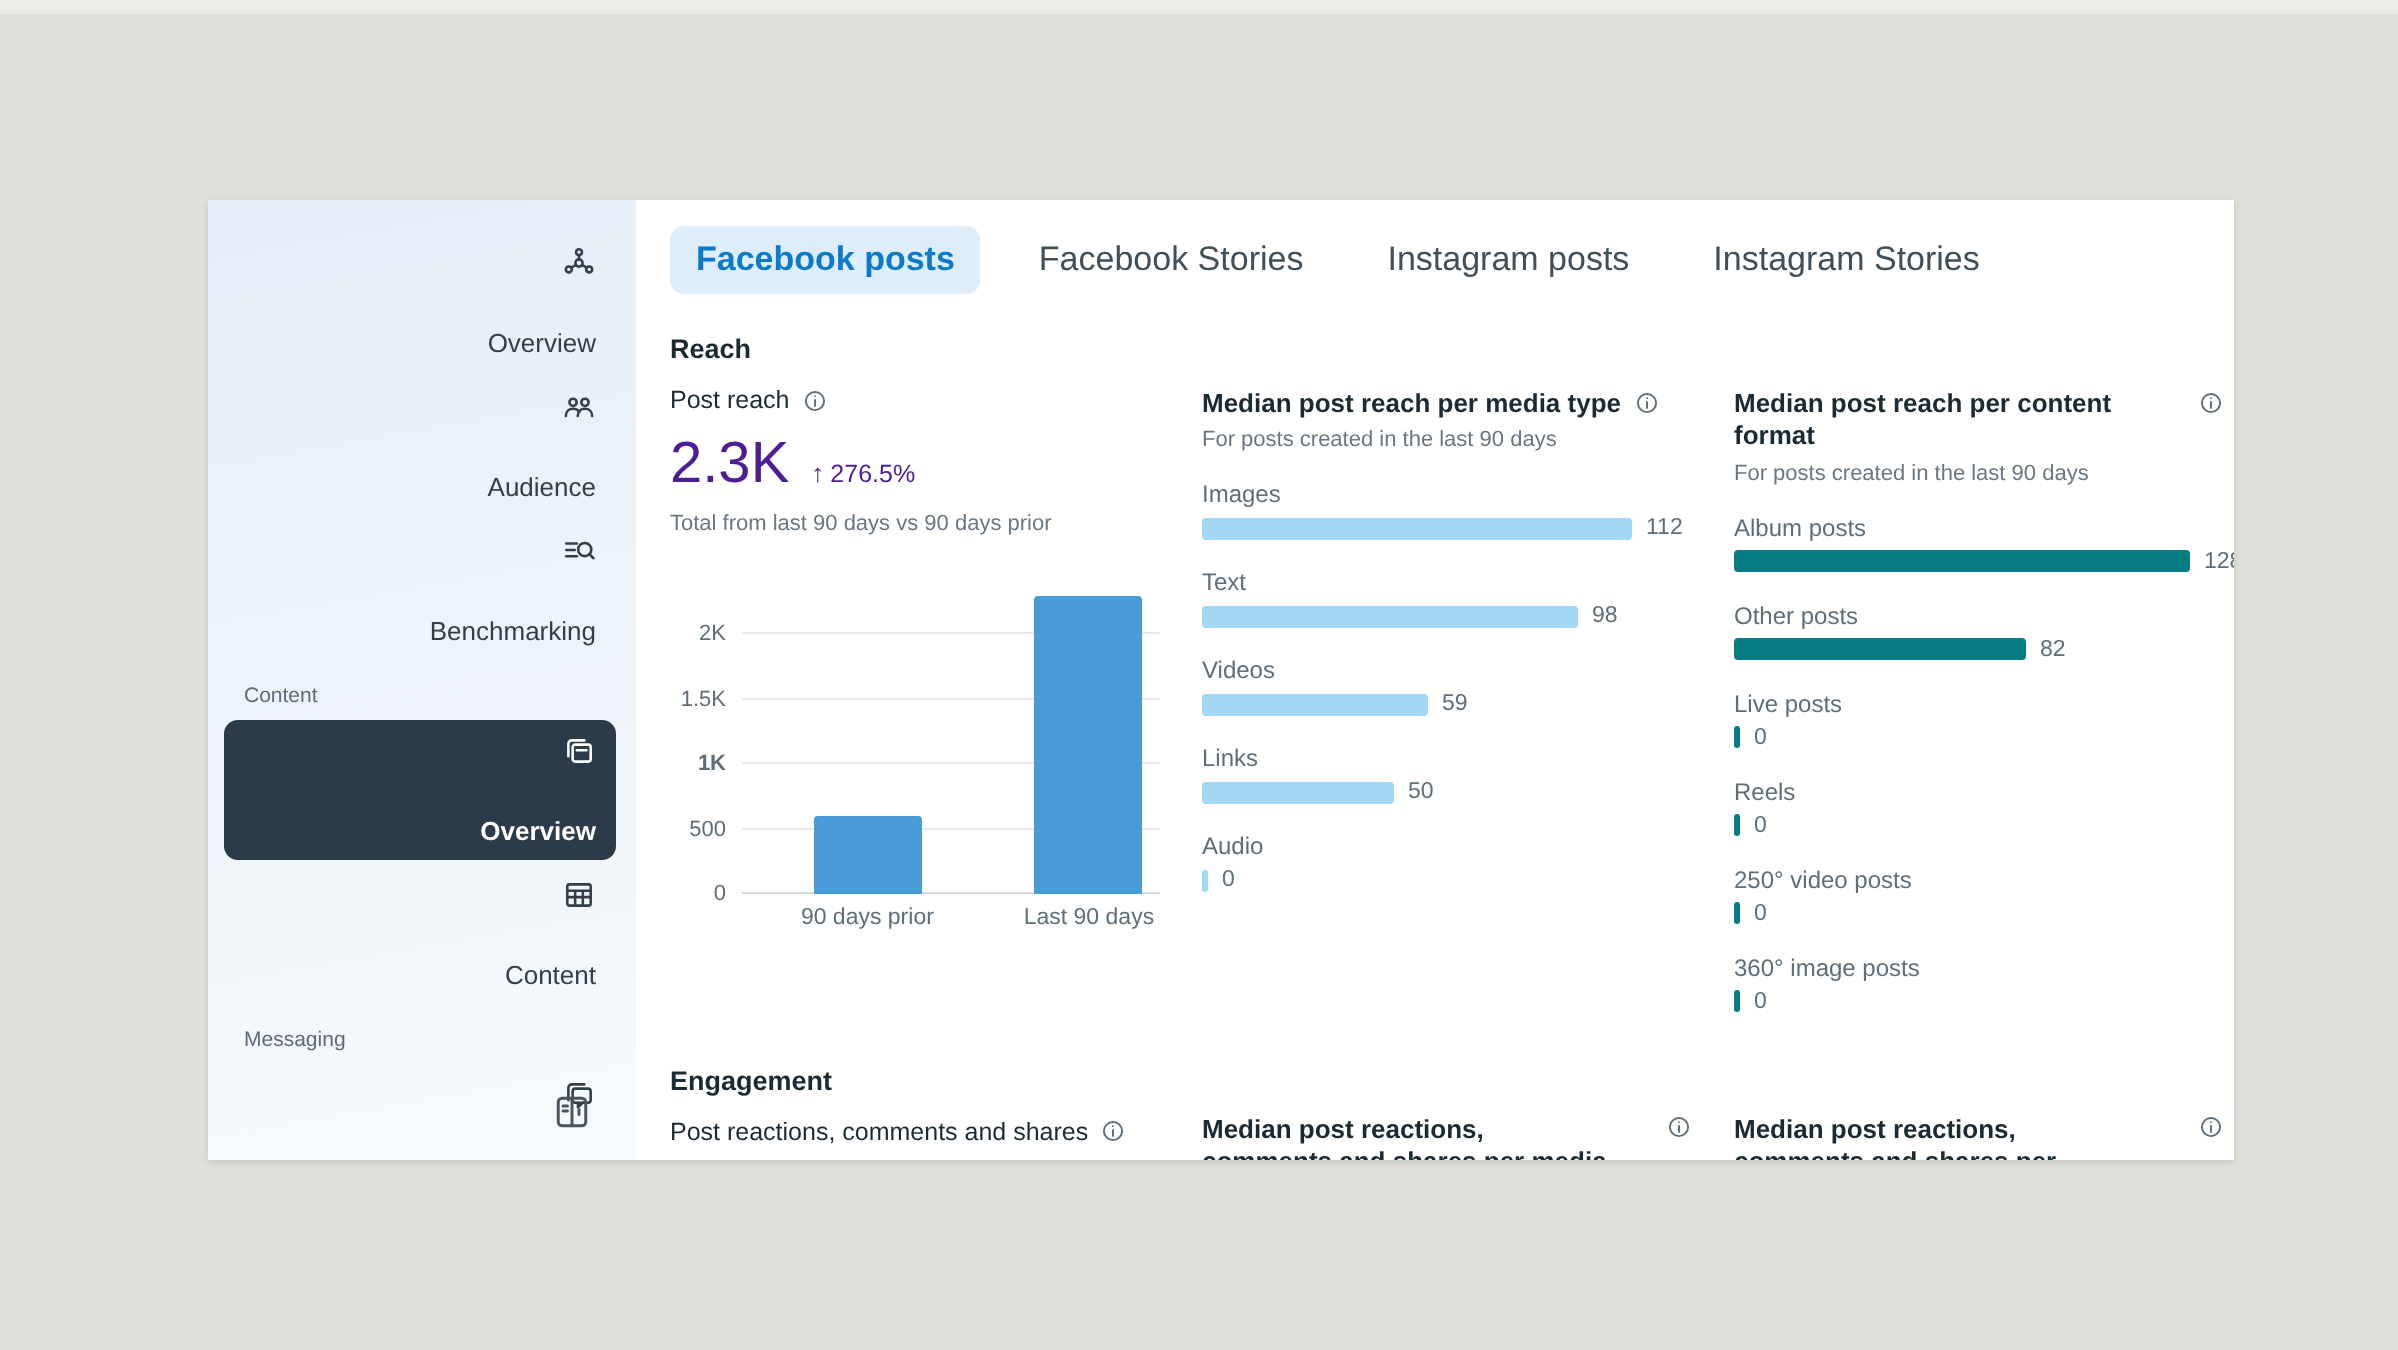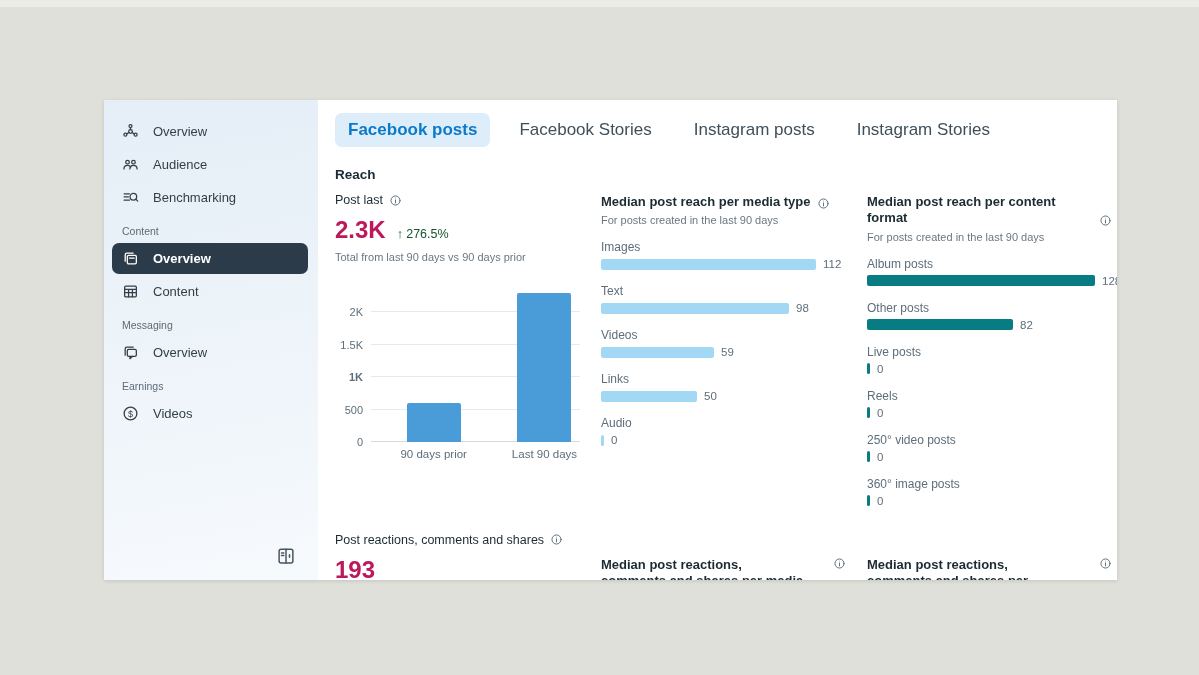--- a/index.html
+++ b/index.html
@@ -7,22 +7,22 @@
   .canvas { position:relative; width:1199px; height:675px; background:#e0e0da; overflow:hidden; }
   .frame-top { position:absolute; top:0; left:0; right:0; height:7px; background:#ececе7; background:#ecece7; }
 
   .app { position:absolute; left:104px; top:100px; width:1013px; height:480px; background:#ffffff;
          display:flex; overflow:hidden; box-shadow:0 1px 4px rgba(0,0,0,.12); }
 
   
   .sidebar { width:214px; flex:0 0 214px; position:relative;
              background:linear-gradient(170deg, #e5eef7 0%, #ecf3f9 45%, #f7fafd 100%);
              padding:16px 10px 14px 8px; }
-  .nav-item { display:flex; align-items:center; gap:14px; padding:7px 10px; border-radius:7px;
-              color:#333f48; font-size:13px; font-weight:500; cursor:pointer; margin-bottom:2px; }
+  .nav-item { display:flex; align-items:flex-end; gap:24px; padding:7px 10px; border-radius:7px;
+              color:#333f48; font-size:13px; font-weight:500; cursor:pointer; margin-bottom:2px;flex-direction:column; }
   .nav-item.selected { background:#2c3b4a; color:#ffffff; font-weight:700; }
   .nav-section { margin:12px 10px 6px; font-size:10.5px; color:#5f6b76; }
   .icon { display:inline-flex; flex:0 0 auto; }
   .icon svg { width:100%; height:100%; fill:none; stroke:currentColor; stroke-width:1.2;
               stroke-linecap:round; stroke-linejoin:round; }
   .nav-icon { width:17px; height:17px; }
   .collapse-btn { position:absolute; right:22px; bottom:14px; width:20px; height:20px;
                   color:#4a565f; cursor:pointer; }
 
   
@@ -30,38 +30,38 @@
   .tabs { display:flex; gap:16px; align-items:center; margin-bottom:20px; }
   .tab { padding:7px 13px; font-size:17px; color:#404f5a; border-radius:7px; cursor:pointer; white-space:nowrap; }
   .tab.selected { background:#ddedfa; color:#0b7ac9; font-weight:700; }
 
   .grid3 { display:grid; grid-template-columns:245px 245px 245px; column-gap:21px; }
 
   .section-title { font-weight:700; font-size:13.5px; color:#1c2b33; margin-bottom:11px; }
   .metric-title { font-size:12.5px; color:#1c2b33; display:flex; align-items:center; gap:6px; }
   .info { width:13px; height:13px; color:#5e6e7a; cursor:pointer; flex:0 0 auto; }
   .metric-value-row { display:flex; align-items:baseline; margin-top:9px; }
-  .metric-value { font-size:24px; color:#be185d;font-weight:bold; }
-  .metric-delta { color:#14532d; font-size:12.5px; margin-left:11px; }
+  .metric-value { font-size:29px; color:#4c1d95; }
+  .metric-delta { color:#4c1d95; font-size:12.5px; margin-left:11px; }
   .metric-delta .arrow { font-size:13px; margin-right:3px; }
   .metric-caption { font-size:11px; color:#6a7783; margin-top:7px; }
 
   
   .vchart { margin-top:21px; }
   .vplot { position:relative; height:158px; margin-left:36px; width:209px; }
   .grid-line { position:absolute; left:0; right:0; height:1px; background:#e7e9eb; }
   .grid-line.zero { background:#d6dadd; }
   .grid-label { position:absolute; left:-38px; width:30px; text-align:right; font-size:11px; color:#5e6e7a; }
   .vbar { position:absolute; bottom:0; width:54px; border-radius:2px 2px 0 0; }
   .vxlabels { position:relative; height:22px; margin-left:36px; width:209px; }
   .vxlabel { position:absolute; top:6px; width:120px; text-align:center; font-size:11.5px; color:#5e6e7a; }
 
   
   .hchart { margin-top:27px; }
-  .hchart-head { display:flex; align-items:flex-end; gap:6px; }
+  .hchart-head { display:flex; align-items:flex-start; gap:6px; }
   .hchart-title { font-weight:700; font-size:13px; color:#1c2b33; line-height:1.25; }
   .hchart-head .info { margin-top:1px; }
   .hchart-sub { font-size:11px; color:#6a7783; margin-top:4px; }
   .hrow { margin-top:14px; }
   .hrow-label { font-size:12px; color:#5e6e7a; margin-bottom:4px; }
   .hrow-line { display:flex; align-items:center; gap:7px; }
   .hrow-bar { height:11px; border-radius:2px; flex:0 0 auto; }
   .hrow-val { font-size:11.5px; color:#5e6e7a; }
 
   .engagement { margin-top:26px; }
@@ -173,21 +173,21 @@
           <div class="tab">Facebook Stories</div>
           <div class="tab">Instagram posts</div>
           <div class="tab">Instagram Stories</div>
         </div>
 
       <div class="grid3">
 
         <div>
           <div class="section-title">Reach</div>
           <div class="metric-title">
-            <span>Post last</span>
+            <span>Post reach</span>
             <span class="icon info">
                 <svg viewBox="0 0 16 16">
                   <circle cx="8" cy="8" r="5.6"></circle>
                   <line x1="8" y1="7.3" x2="8" y2="11"></line>
                   <circle cx="8" cy="5" r="0.55" fill="currentColor" stroke="none"></circle>
                 </svg>
               </span>
           </div>
           <div class="metric-value-row">
             <span class="metric-value">2.3K</span>
@@ -323,20 +323,21 @@
                   <span class="hrow-val">0</span>
                 </div>
               </div>
             </div>
         </div>
       </div>
 
       <div class="grid3 engagement">
 
         <div>
+          <div class="section-title">Engagement</div>
           <div class="metric-title">
             <span>Post reactions, comments and shares</span>
             <span class="icon info">
                 <svg viewBox="0 0 16 16">
                   <circle cx="8" cy="8" r="5.6"></circle>
                   <line x1="8" y1="7.3" x2="8" y2="11"></line>
                   <circle cx="8" cy="5" r="0.55" fill="currentColor" stroke="none"></circle>
                 </svg>
               </span>
           </div>

